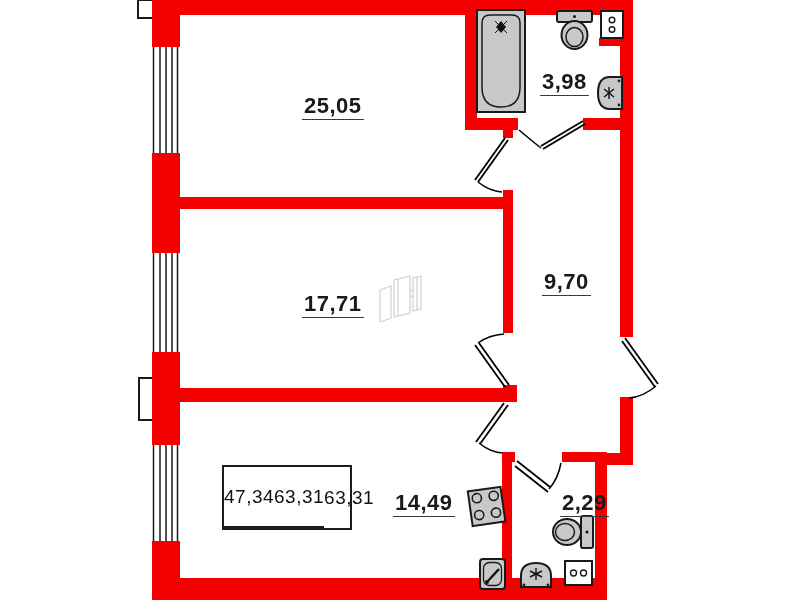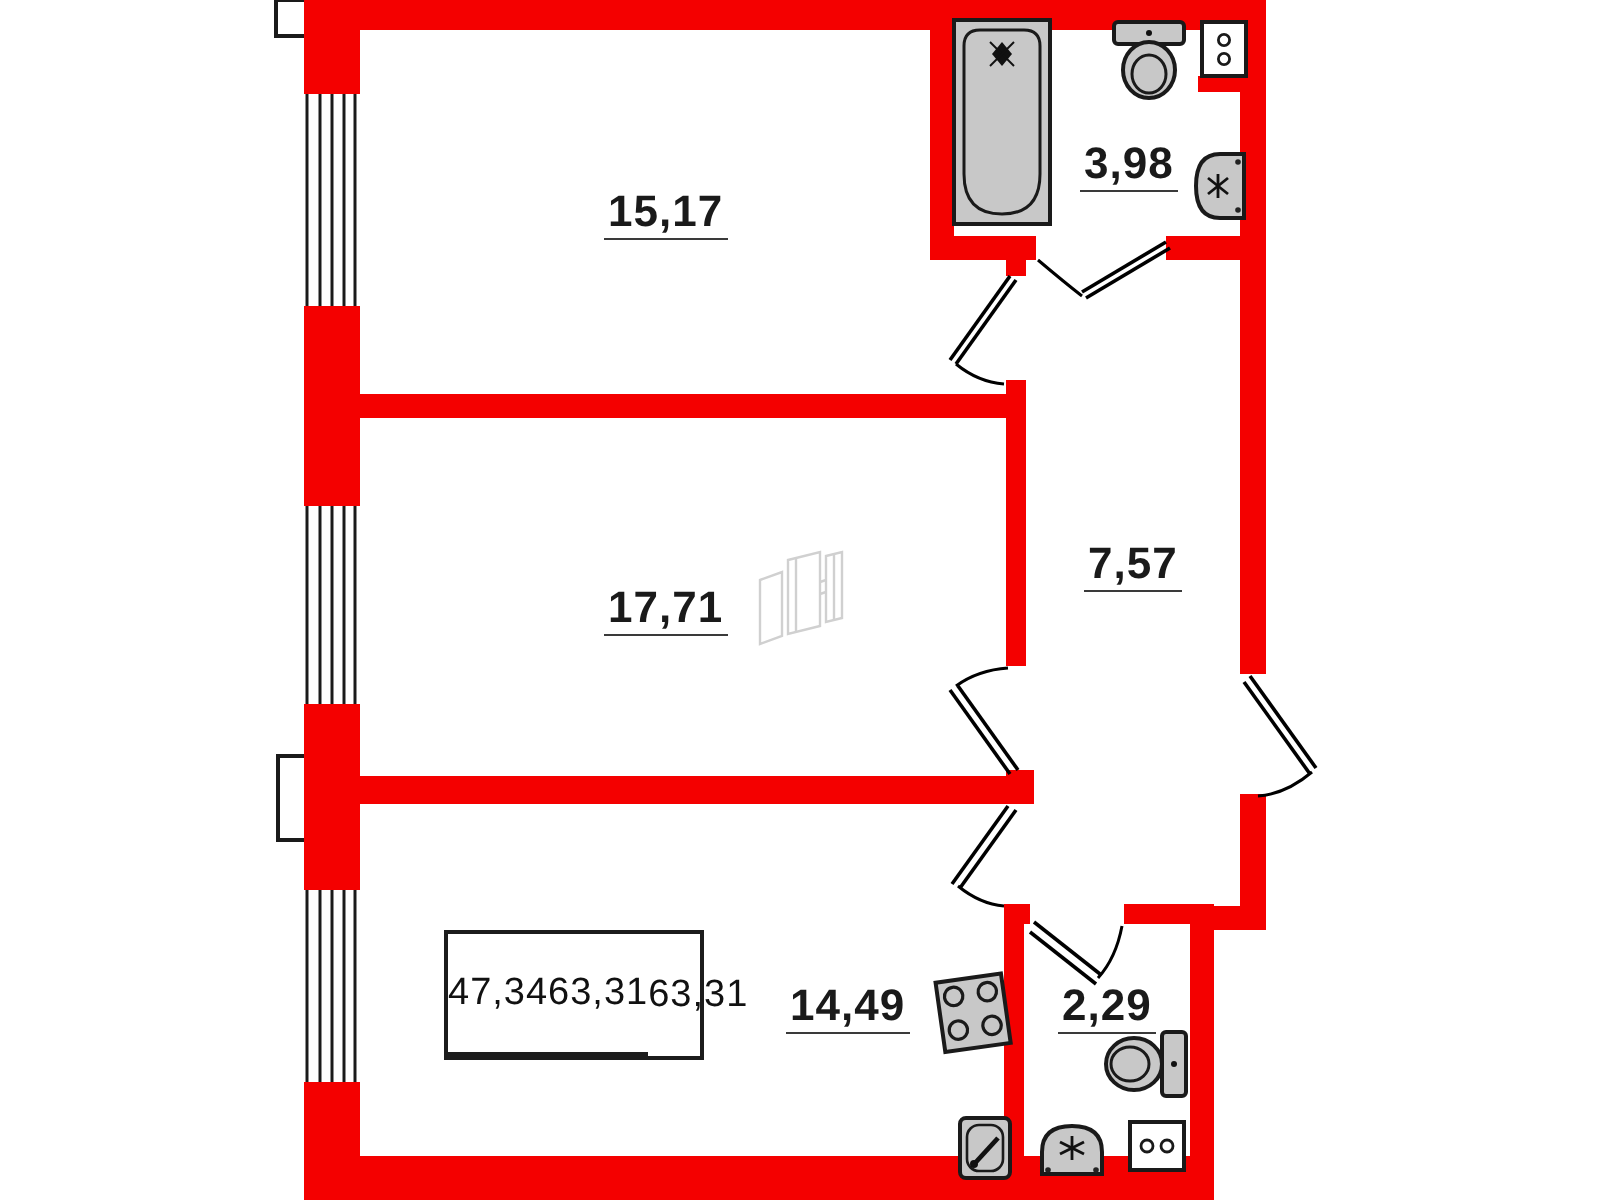--- a/index.html
+++ b/index.html
@@ -222,31 +222,31 @@
     <g stroke="#d0d0d0" stroke-width="1.2" fill="none">
       <path d="M 380 290 L 391 286 L 391 318 L 380 322 Z"></path>
       <path d="M 394 280 L 410 276 L 410 313 L 394 317 Z"></path>
       <path d="M 398 279 L 398 316"></path>
       <path d="M 413 278 L 421 276 L 421 309 L 413 311 Z"></path>
       <path d="M 417 277 L 417 310"></path>
       <path d="M 410 291 L 413 290 M 410 297 L 413 296"></path>
     </g>
   </svg>
 
-  <div class="area-label" style="left:302px; top:95px;">15,17</div>
+  <div class="area-label" style="left:302px; top:95px;">25,05</div>
 
   <div class="area-label" style="left:302px; top:293px;">17,71</div>
 
-  <div class="area-label" style="left:542px; top:271px;">7,57</div>
+  <div class="area-label" style="left:542px; top:271px;">9,70</div>
 
   <div class="area-label" style="left:540px; top:71px;">3,98</div>
 
   <div class="area-label" style="left:393px; top:492px;">14,49</div>
 
-  <div class="area-label" style="left:529px; top:492px;">2,29</div>
+  <div class="area-label" style="left:560px; top:492px;">2,29</div>
 
   <div class="unit-table">
     <div class="unit-values">
       <div class="vrow">47,34</div>
       <div class="vrow">63,31</div>
       <div class="vrow">63,31</div>
     </div>
   </div>
 
 </div>

